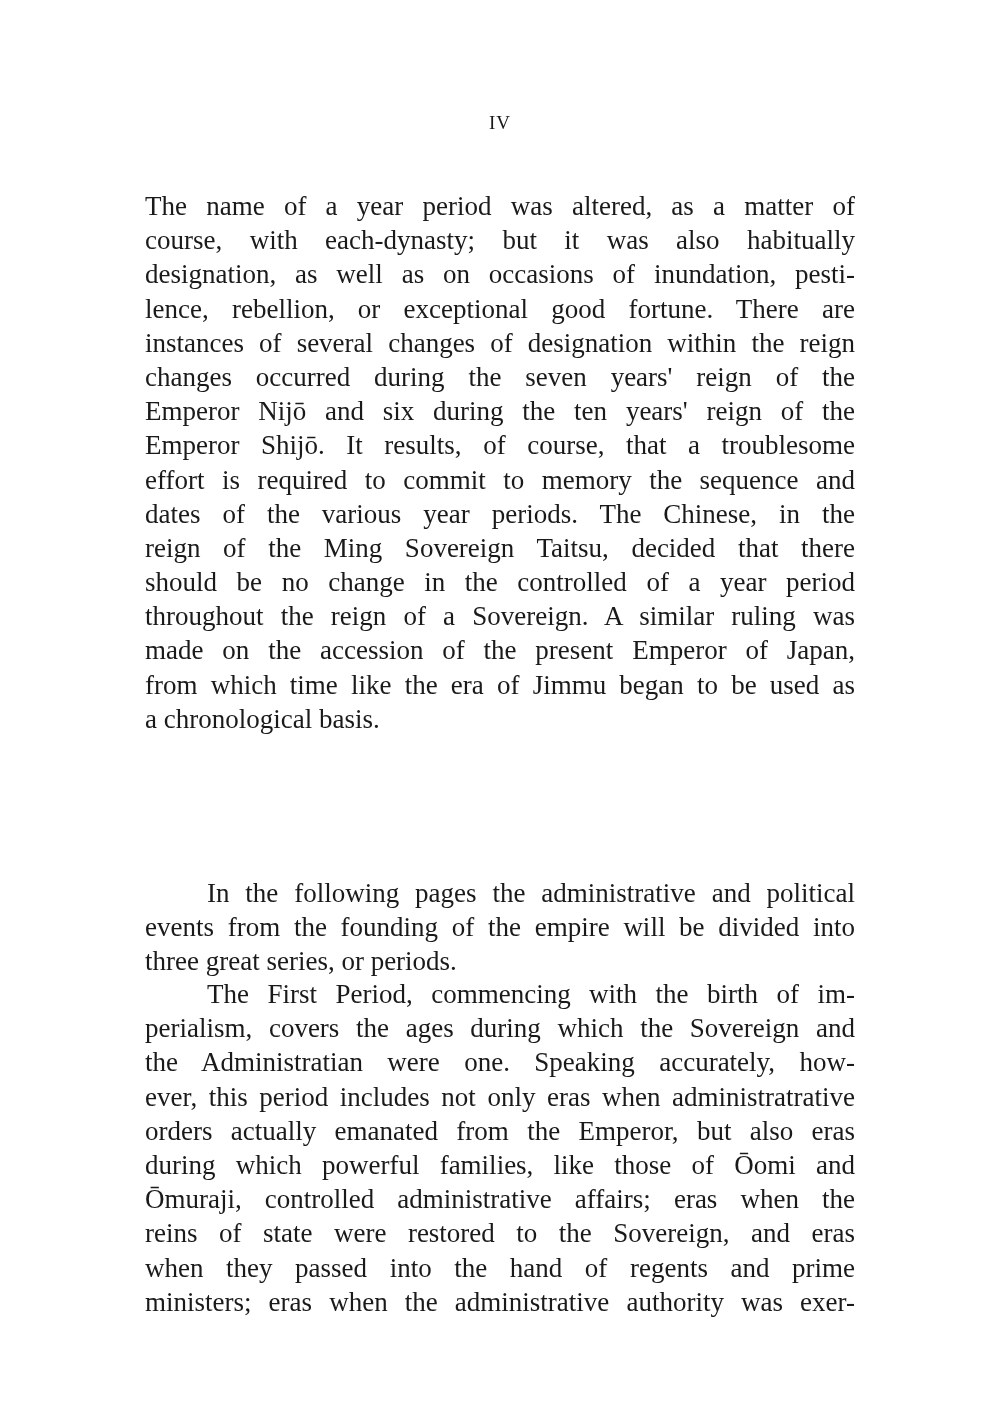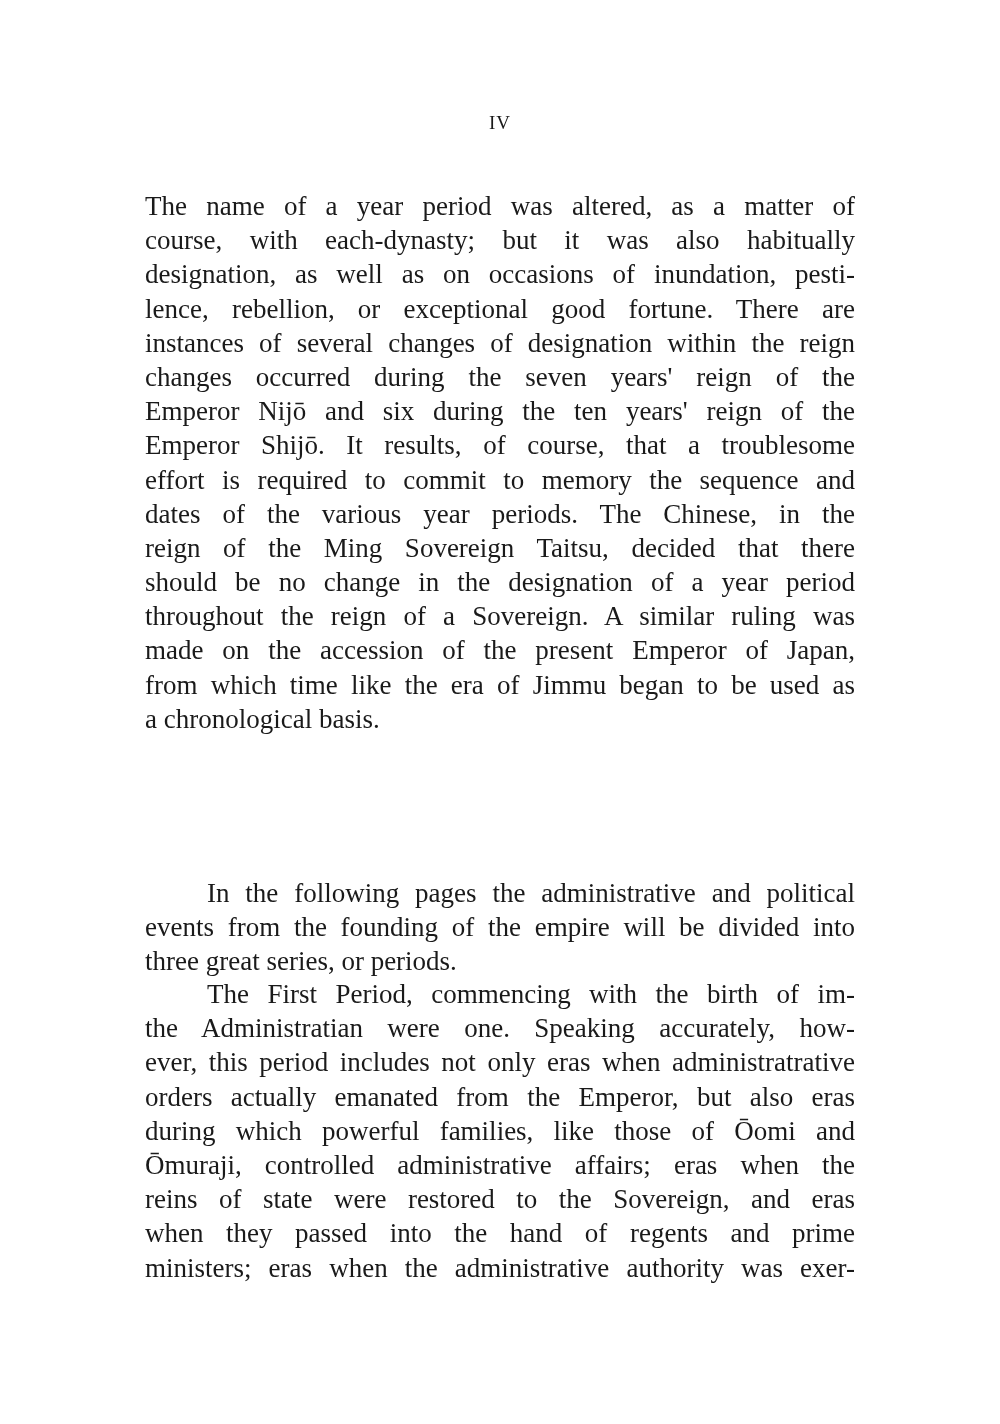--- a/index.html
+++ b/index.html
@@ -60,35 +60,36 @@
     <span class="line">course, with each-dynasty; but it was also habitually</span>
     <span class="line">designation, as well as on occasions of inundation, pesti-</span>
     <span class="line">lence, rebellion, or exceptional good fortune.  There are</span>
     <span class="line">instances of several changes of designation within the reign</span>
     <span class="line">changes occurred during the seven years' reign of the</span>
     <span class="line">Emperor Nijō and six during the ten years' reign of the</span>
     <span class="line">Emperor Shijō.  It results, of course, that a troublesome</span>
     <span class="line">effort is required to commit to memory the sequence and</span>
     <span class="line">dates of the various year periods.  The Chinese, in the</span>
     <span class="line">reign of the Ming Sovereign Taitsu, decided that there</span>
-    <span class="line">should be no change in the designation of a year period</span>
+    <span class="line">should be no change in the controlled of a year period</span>
     <span class="line">throughout the reign of a Sovereign.  A similar ruling was</span>
     <span class="line">made on the accession of the present Emperor of Japan,</span>
     <span class="line">from which time like the era of Jimmu began to be used as</span>
     <span class="line last">a chronological basis.</span>
   </div>
 
   <div class="para" id="para-2">
     <span class="line indent">In the following pages the administrative and political</span>
     <span class="line">events from the founding of the empire will be divided into</span>
     <span class="line last">three great series, or periods.</span>
   </div>
 
   <div class="para" id="para-3">
     <span class="line indent">The First Period, commencing with the birth of im-</span>
+    <span class="line">perialism, covers the ages during which the Sovereign and</span>
     <span class="line">the Administratian were one.  Speaking accurately, how-</span>
     <span class="line">ever, this period includes not only eras when administratrative</span>
     <span class="line">orders actually emanated from the Emperor, but also eras</span>
     <span class="line">during which powerful families, like those of Ōomi and</span>
     <span class="line">Ōmuraji, controlled administrative affairs; eras when the</span>
     <span class="line">reins of state were restored to the Sovereign, and eras</span>
     <span class="line">when they passed into the hand of regents and prime</span>
     <span class="line">ministers; eras when the administrative authority was exer-</span>
   </div>
 </div>

